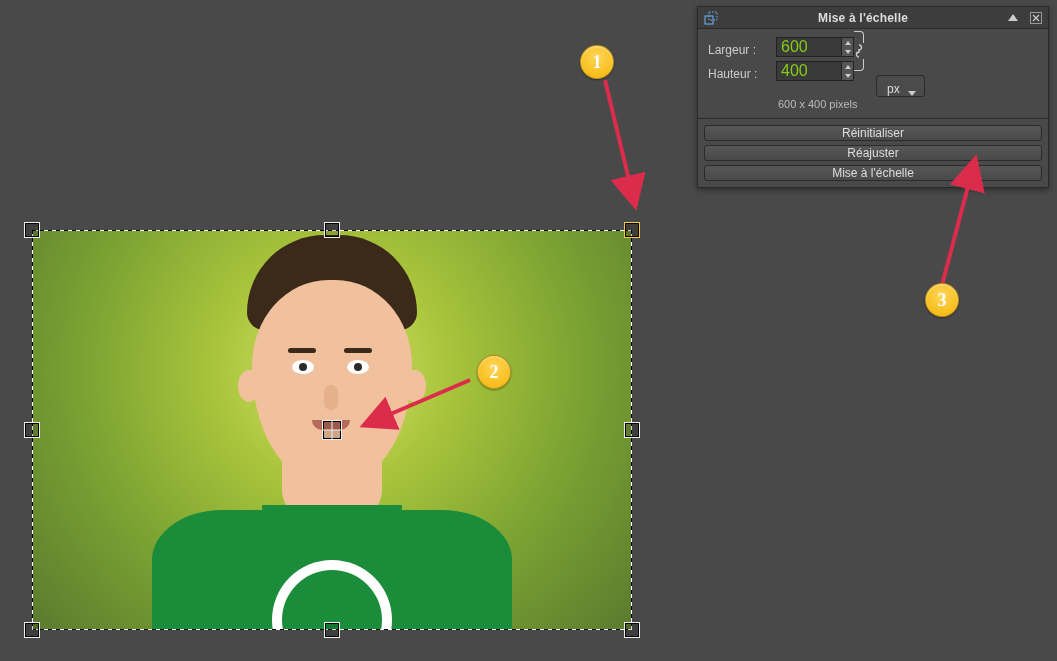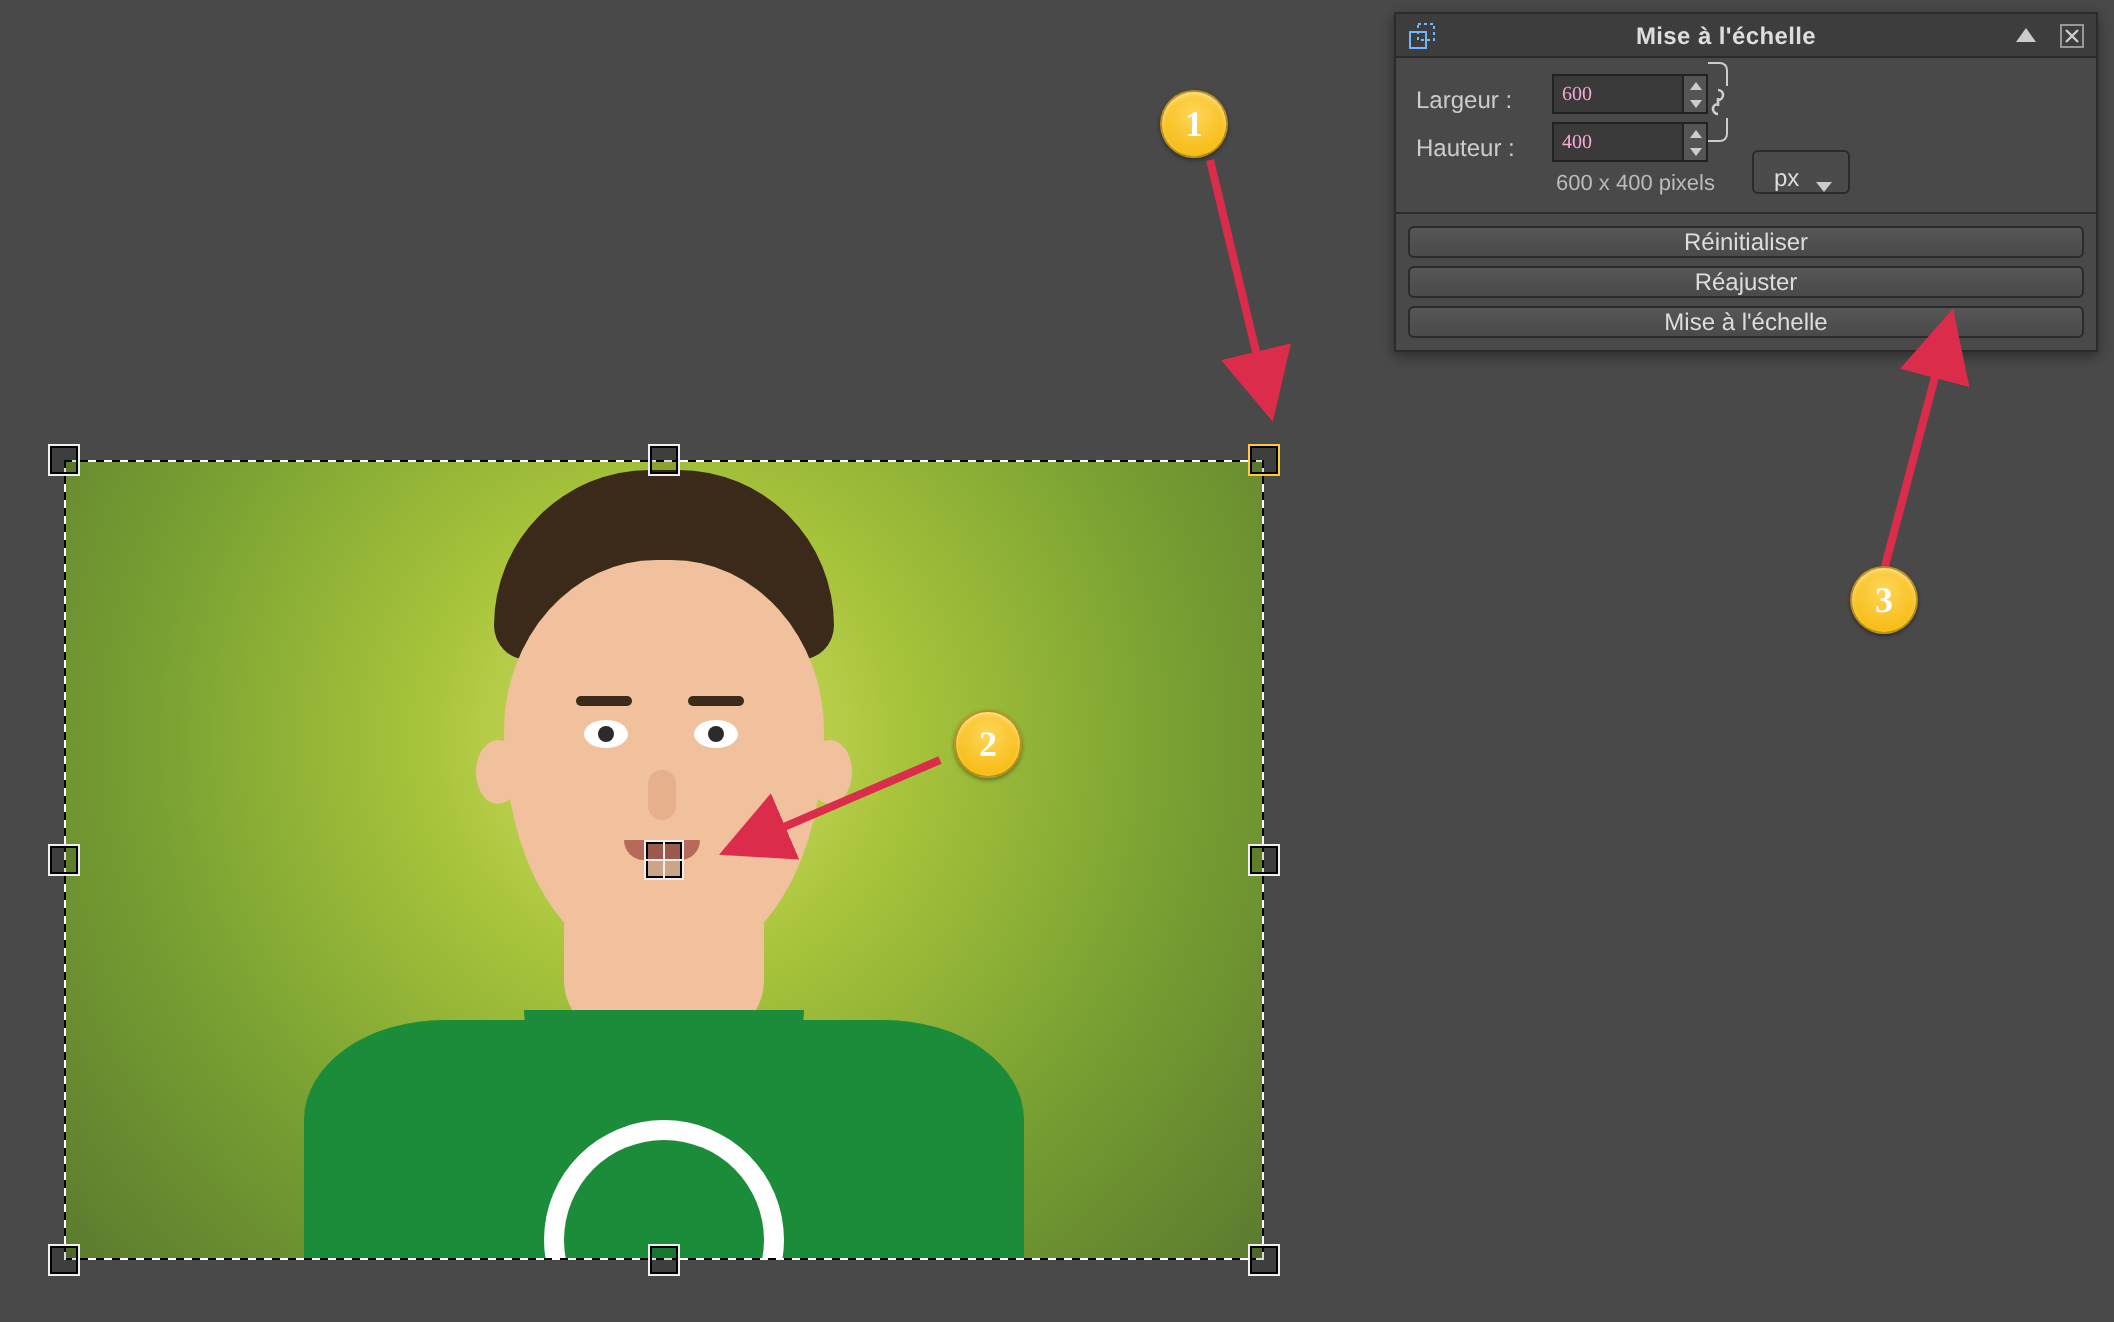--- a/index.html
+++ b/index.html
@@ -185,22 +185,22 @@
       position:relative;
     }
     .row label{
       width:60px; text-align:left; color:#ccc;
     }
     .spinbox{
       display:flex; align-items:stretch; width:78px; height:20px;
       background:#3a3a3a; border:1px solid #222;
     }
     .spinbox input{
-      flex:1; min-width:0; background:transparent; border:none; color:#f9a8d4;
-      font-size:10px; padding:0 4px; outline:none;font-family:Liberation Serif, serif;
+      flex:1; min-width:0; background:transparent; border:none; color:#84cc16;
+      font-size:16px; padding:0 4px; outline:none;
     }
     .spinbox .spins{
       width:12px; display:flex; flex-direction:column;
       border-left:1px solid #222;
     }
     .spinbox .spins button{
       flex:1; background:#555; border:none; cursor:pointer; padding:0;
     }
     .spinbox .spins .tri{
       display:block; margin:auto; width:0;height:0;
@@ -234,21 +234,21 @@
       height:22px; padding:0 8px 0 10px;
       background:#4b4b4b; border:1px solid #2b2b2b;
       border-radius:3px; color:#ddd; cursor:pointer;
     }
     .unit-select .chev{ width:0;height:0;
       border-left:4px solid transparent; border-right:4px solid transparent;
       border-top:5px solid #ccc;
     }
 
     .info{
-      margin-left:70px; margin-top:4px; color:#bbb; font-size:11px; line-height:1.4;
+      margin-left:70px; margin-top:16px; color:#bbb; font-size:11px; line-height:1.4;
     }
 
     .dialog-footer{
       border-top:1px solid #2b2b2b;
       padding:6px; display:flex; gap:4px;flex-direction:column;
     }
     .btn{
       flex:1; height:24px;
       background:linear-gradient(#565656,#4a4a4a);
       border:1px solid #2b2b2b; border-radius:3px;

